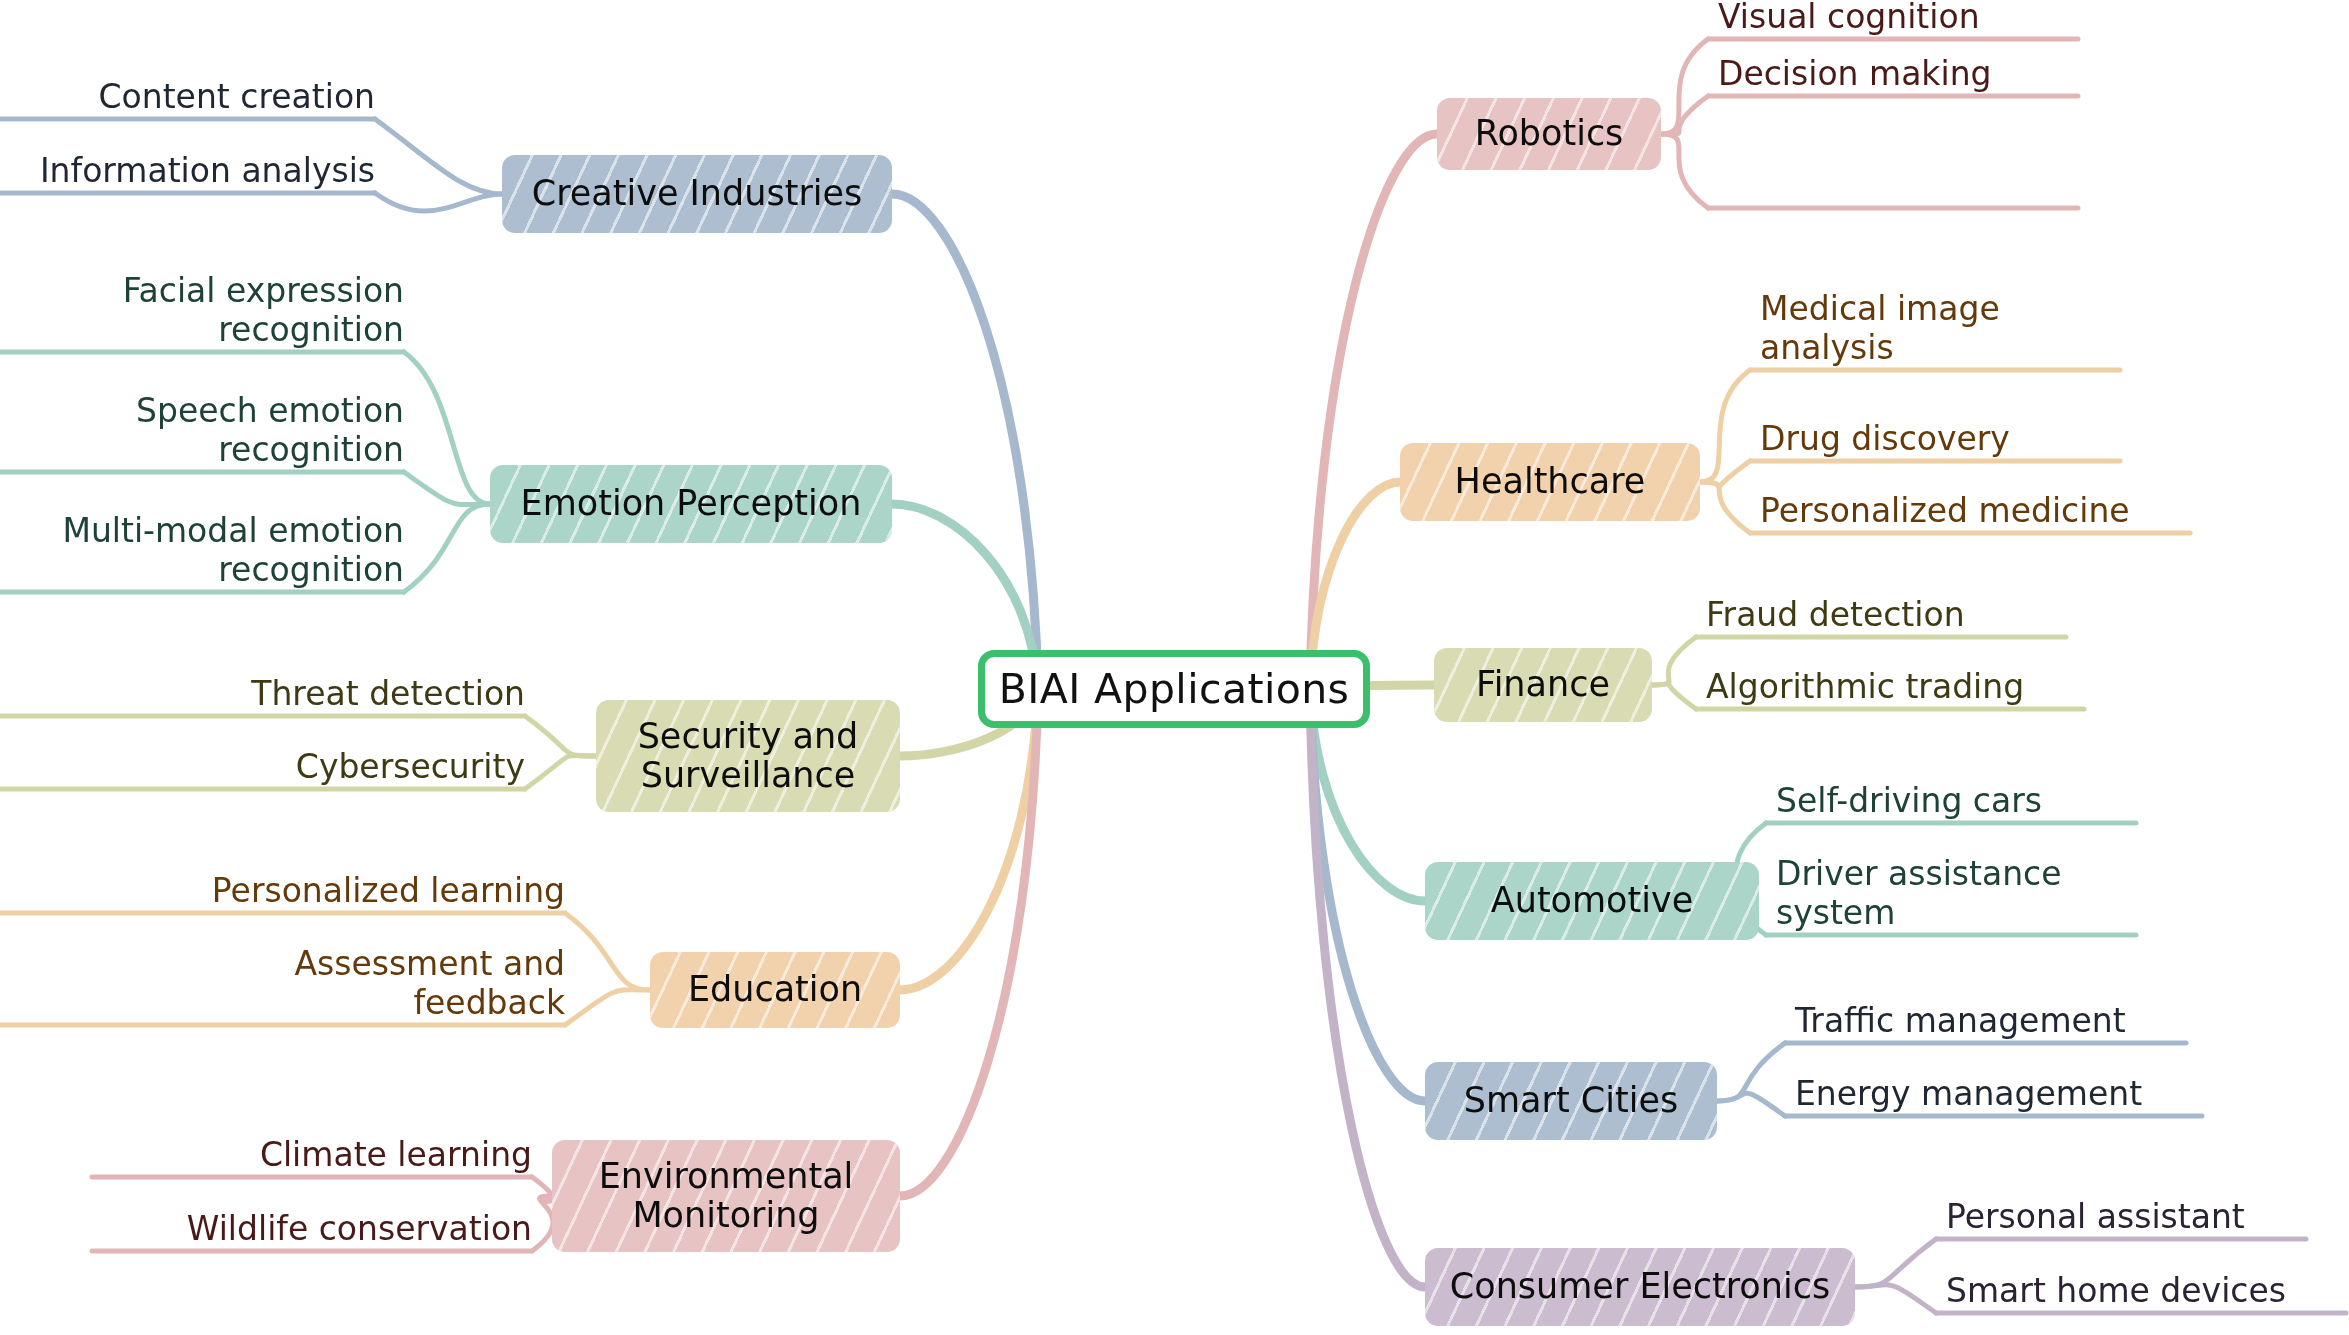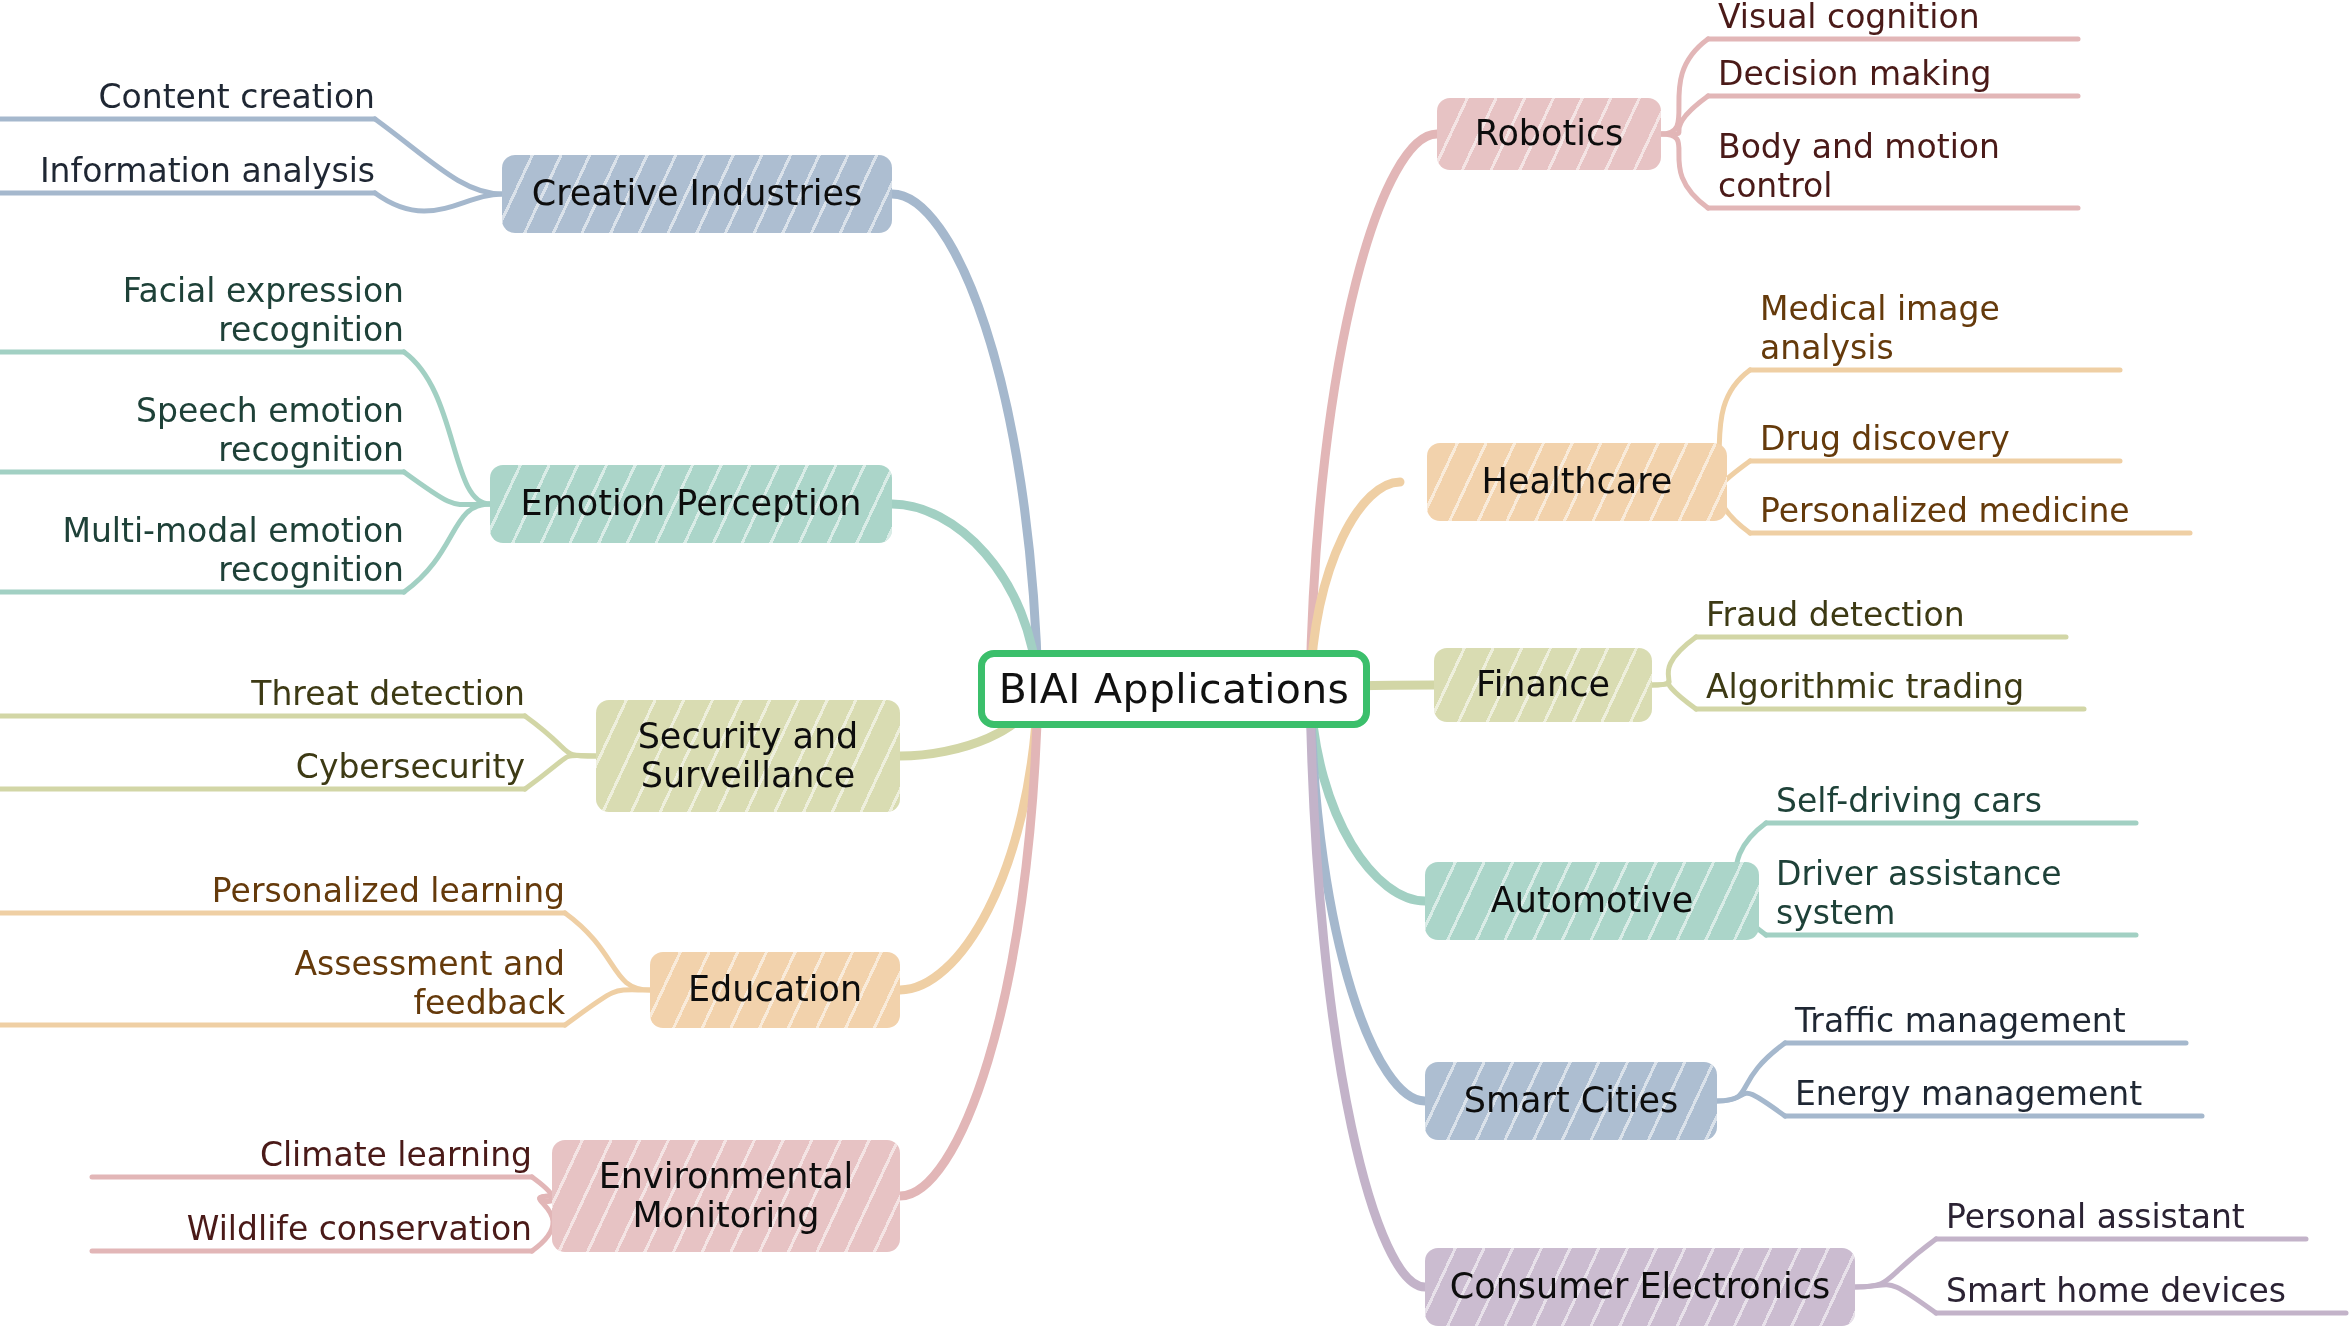--- a/index.html
+++ b/index.html
@@ -126,23 +126,21 @@
       <path d="M 552 1196 C 512 1196, 587 1217, 532 1177" fill="none" stroke="#e2b6b7" stroke-width="5" stroke-linecap="round" stroke-linejoin="round"></path>
       <path d="M 92 1251 L 532 1251" fill="none" stroke="#e2b6b7" stroke-width="5" stroke-linecap="round" stroke-linejoin="round"></path>
       <path d="M 552 1196 C 512 1196, 587 1211, 532 1251" fill="none" stroke="#e2b6b7" stroke-width="5" stroke-linecap="round" stroke-linejoin="round"></path>
     </svg>
 <div class="root-node" style="left: 978px; top: 650px; width: 392px; height: 78px; border-color: rgb(59, 191, 107); background: rgb(255, 255, 255); color: rgb(17, 17, 17);">
       <span>BIAI Applications</span>
     </div>
     <div class="branch-node" style="left: 1437px; top: 98px; width: 224px; height: 72px; background: rgb(231, 195, 196); color: rgb(13, 13, 13);"><span>Robotics</span></div>
     <div class="leaf right" style="color: rgb(74, 26, 24); left: 1718px; top: -2px;"><span>Visual cognition</span></div>
     <div class="leaf right" style="color: rgb(74, 26, 24); left: 1718px; top: 55px;"><span>Decision making</span></div>
-    <div class="leaf right" style="color: rgb(74, 26, 24); left: 1718px; top: 128px;"><span>Body and motion
-control</span></div>
-    <div class="branch-node" style="left: 1400px; top: 443px; width: 300px; height: 78px; background: rgb(242, 210, 172); color: rgb(13, 13, 13); margin-left: 27px;"><span>Healthcare</span></div>
+    <div class="branch-node" style="left: 1400px; top: 443px; width: 300px; height: 78px; background: rgb(242, 210, 172); color: rgb(13, 13, 13);"><span>Healthcare</span></div>
     <div class="leaf right" style="color: rgb(101, 58, 11); left: 1760px; top: 290px;"><span>Medical image
 analysis</span></div>
     <div class="leaf right" style="color: rgb(101, 58, 11); left: 1760px; top: 420px;"><span>Drug discovery</span></div>
     <div class="leaf right" style="color: rgb(101, 58, 11); left: 1760px; top: 492px;"><span>Personalized medicine</span></div>
     <div class="branch-node" style="left: 1434px; top: 648px; width: 218px; height: 74px; background: rgb(217, 220, 178); color: rgb(13, 13, 13);"><span>Finance</span></div>
     <div class="leaf right" style="color: rgb(61, 58, 20); left: 1706px; top: 596px;"><span>Fraud detection</span></div>
     <div class="leaf right" style="color: rgb(61, 58, 20); left: 1706px; top: 668px;"><span>Algorithmic trading</span></div>
     <div class="branch-node" style="left: 1425px; top: 862px; width: 334px; height: 78px; background: rgb(171, 213, 201); color: rgb(13, 13, 13);"><span>Automotive</span></div>
     <div class="leaf right" style="color: rgb(30, 65, 56); left: 1776px; top: 782px;"><span>Self-driving cars</span></div>
     <div class="leaf right" style="color: rgb(30, 65, 56); left: 1776px; top: 855px;"><span>Driver assistance

